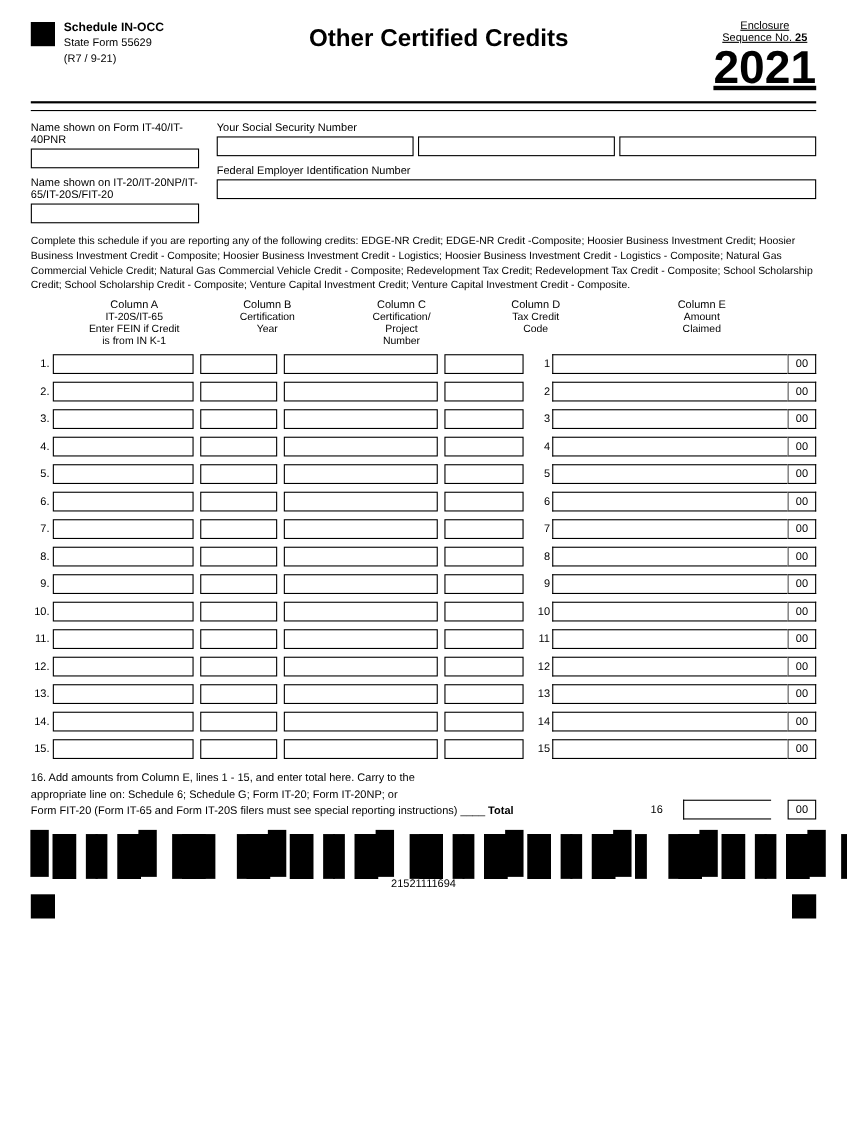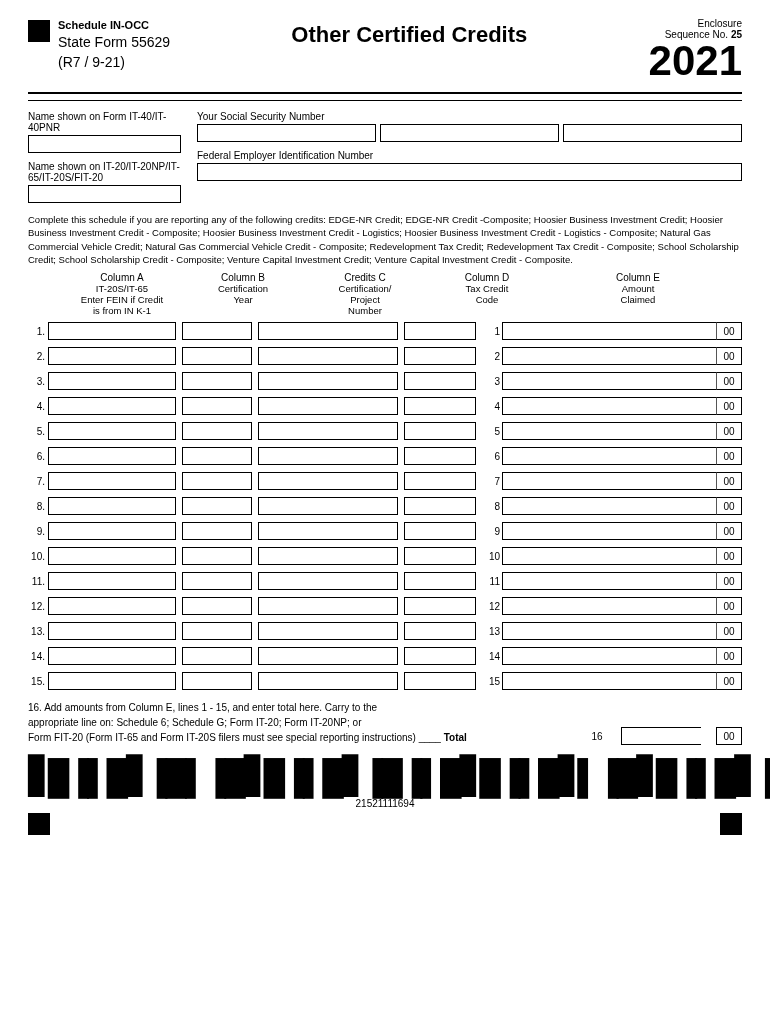--- a/index.html
+++ b/index.html
@@ -29,35 +29,36 @@
       background: #000;
       flex-shrink: 0;
       margin-top: 2px;
     }
     .schedule-title {
       font-size: 11px;
       font-weight: bold;
       line-height: 1.4;
     }
     .schedule-subtitle {
-      font-size: 14px;
+      font-size: 10px;
       line-height: 1.4;
     }
     .header-center {
       text-align: center;
       flex: 1;
       padding-top: 4px;
     }
     .main-title {
       font-size: 22px;
       font-weight: bold;
     }
     .header-right {
-      text-align: right;
-      font-size: 10px;
+      text-align: center;
+      font-size: 10px;
+      text-decoration: underline;
     }
     .year-display {
       font-size: 42px;
       font-weight: bold;
       line-height: 1;
     }
     .divider {
       border-top: 2px solid #000;
       margin: 6px 0;
     }
@@ -322,21 +323,21 @@
     <div class="col-header-sub">IT-20S/IT-65</div>
     <div class="col-header-sub">Enter FEIN if Credit</div>
     <div class="col-header-sub">is from IN K-1</div>
   </div>
   <div class="col-b" style="margin-left:6px;">
     <div class="col-header-title">Column B</div>
     <div class="col-header-sub">Certification</div>
     <div class="col-header-sub">Year</div>
   </div>
   <div class="col-c" style="margin-left:6px;">
-    <div class="col-header-title">Credits C</div>
+    <div class="col-header-title">Column C</div>
     <div class="col-header-sub">Certification/</div>
     <div class="col-header-sub">Project</div>
     <div class="col-header-sub">Number</div>
   </div>
   <div class="col-d" style="margin-left:6px;">
     <div class="col-header-title">Column D</div>
     <div class="col-header-sub">Tax Credit</div>
     <div class="col-header-sub">Code</div>
   </div>
   <div class="col-e" style="margin-left:6px;">

